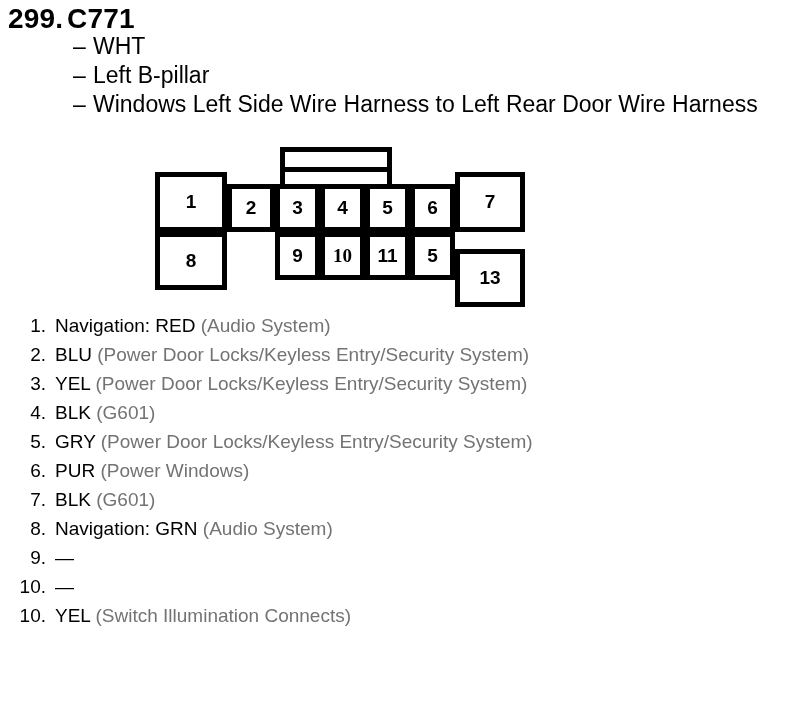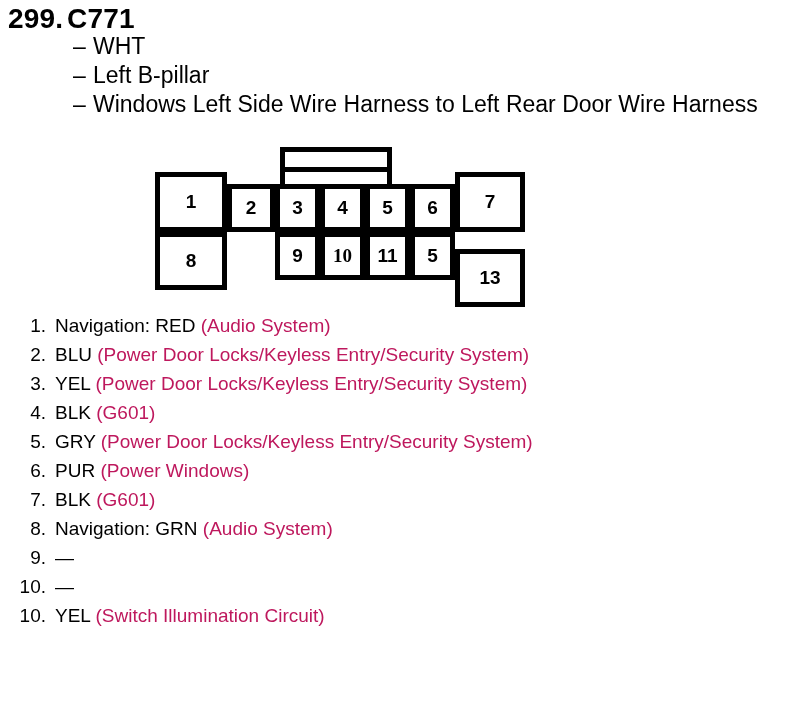--- a/index.html
+++ b/index.html
@@ -97,21 +97,21 @@
   .pin-num {
     width: 38px;
     text-align: right;
     padding-right: 9px;
     flex: 0 0 auto;
   }
   .pin-desc {
     flex: 1 1 auto;
   }
   .sys {
-    color: #be185d;
+    color: #737373;
   }
 </style>
 </head>
 <body>
 
 <div id="header">
   <div id="title-row">
     <span id="title-number">299.</span>
     <span id="title-code">C771</span>
   </div>
@@ -178,15 +178,15 @@
     <div class="pin-row">
       <span class="pin-num">9.</span>
       <span class="pin-desc"><span>—</span></span>
     </div>
     <div class="pin-row">
       <span class="pin-num">10.</span>
       <span class="pin-desc"><span>—</span></span>
     </div>
     <div class="pin-row">
       <span class="pin-num">10.</span>
-      <span class="pin-desc"><span>YEL</span> <span class="sys">(Switch Illumination Circuit)</span></span>
+      <span class="pin-desc"><span>YEL</span> <span class="sys">(Switch Illumination Connects)</span></span>
     </div>
   </div>
 
 </body></html>

